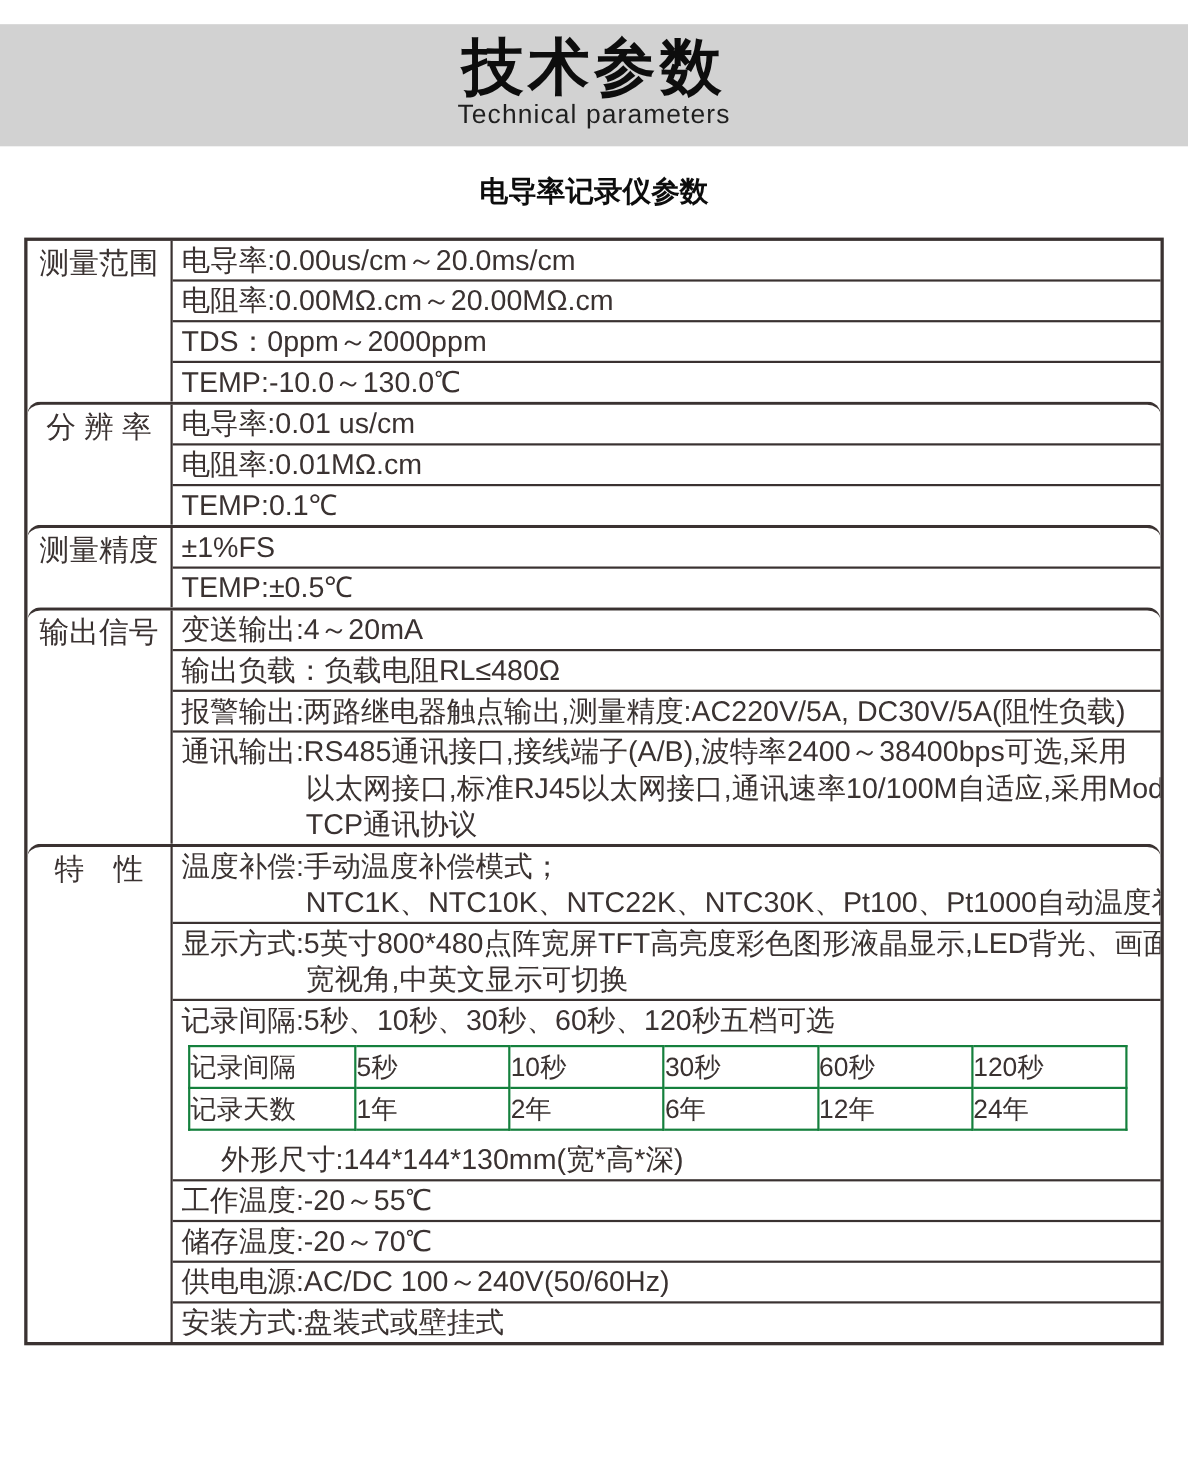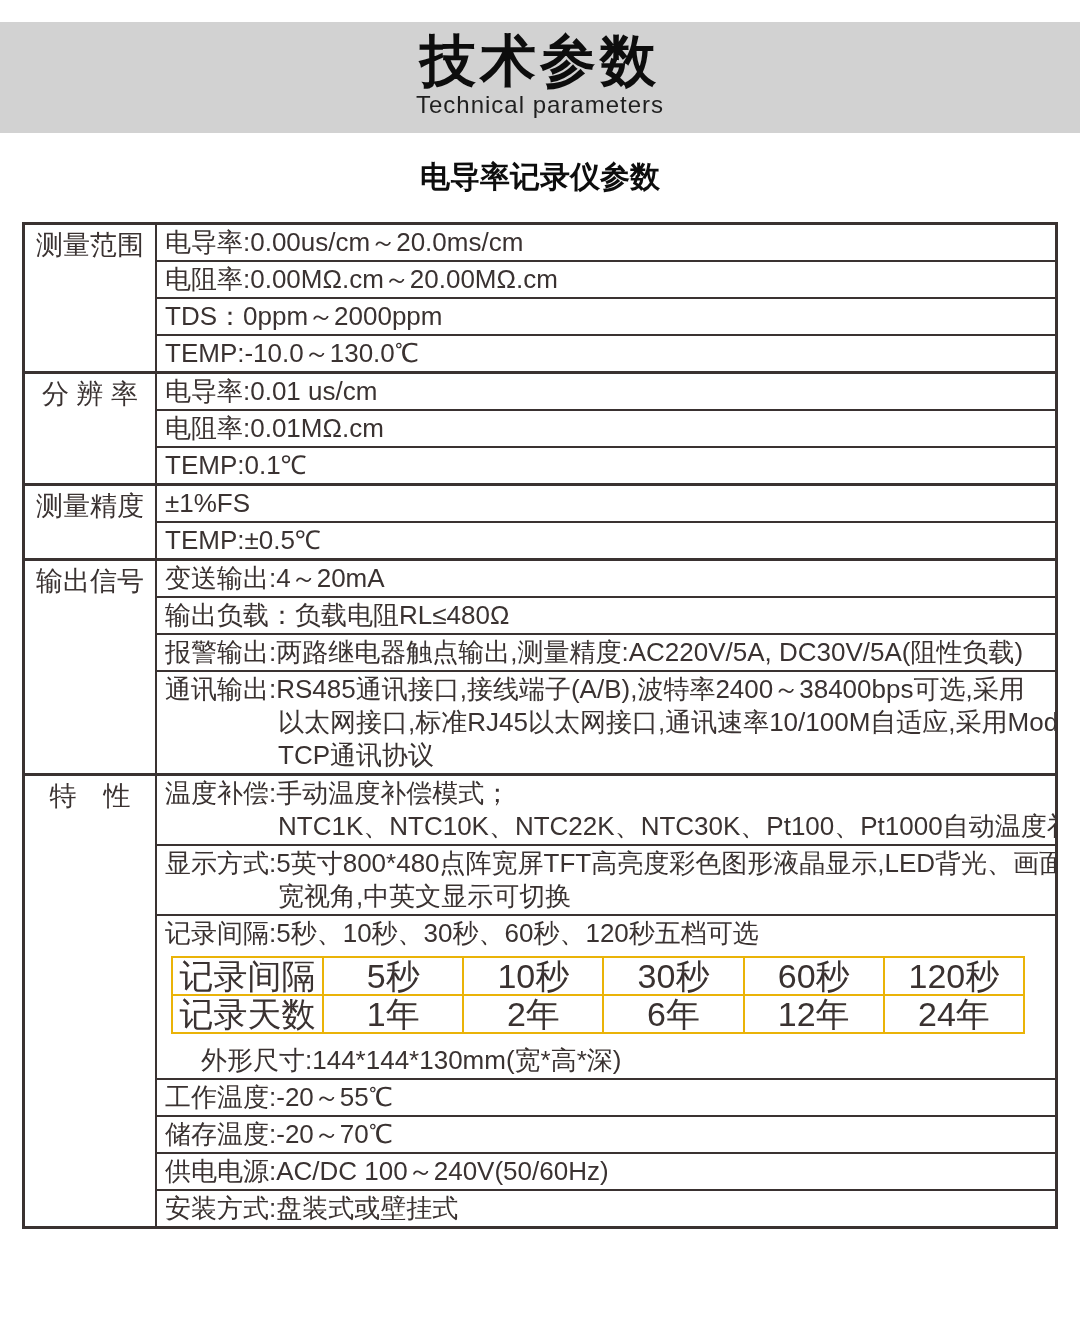--- a/index.html
+++ b/index.html
@@ -13,49 +13,49 @@
     text-align:center; overflow:hidden;
   }
   .banner-title {
     margin-top:8px; font-size:56px; line-height:62px;
     font-weight:900; letter-spacing:4px; color:#0d0d0d;
   }
   .banner-sub {
     font-size:24px; line-height:26px; color:#1f1f1f; letter-spacing:1px;
   }
   .page-subtitle {
-    text-align:center; font-size:30px; font-weight:700; color:#0d0d0d;
+    text-align:center; font-size:26px; font-weight:700; color:#0d0d0d;
     margin-top:24px;
   }
   .spec {
     margin:24px 22px 0 22px;
     border:3px solid #3a3231;
   }
-  .sec { display:flex; }
+  .sec { display:flex;border-radius:12px; }
   .sec + .sec { border-top:3px solid #3a3231; }
   .sec-label {
     flex:0 0 130px; border-right:2px solid #3a3231;
     font-size:27px; line-height:33px; text-align:center;
     padding-top:4px; white-space:pre;
   }
   .rows { flex:1; min-width:0; display:flex; flex-direction:column; }
   .row {
     font-size:26px; line-height:33px;
     padding:1px 8px 1px 8px; white-space:nowrap; overflow:hidden;
   }
   .row + .row { border-top:2px solid #3a3231; }
   .row.seamless { border-top:none;padding-left:44px; }
   .cont { margin-left:113px; }
   .rec-table {
     border-collapse:collapse; table-layout:fixed;
     width:calc(100% - 28px); margin:6px 20px 8px 6px;
   }
   .rec-table td {
-    border:2px solid #eab308; text-align:center;
-    font-size:34px; height:36px; padding:0; white-space:nowrap; overflow:hidden;
+    border:2px solid #15803d; text-align:left;
+    font-size:24px; height:36px; padding:0; white-space:nowrap; overflow:hidden;
   }
   .rec-table td.rt-label { width:17.5%; }
 </style>
 </head>
 <body>
 
 <div class="banner">
   <div class="banner-title">技术参数</div>
   <div class="banner-sub">Technical parameters</div>
 </div>

